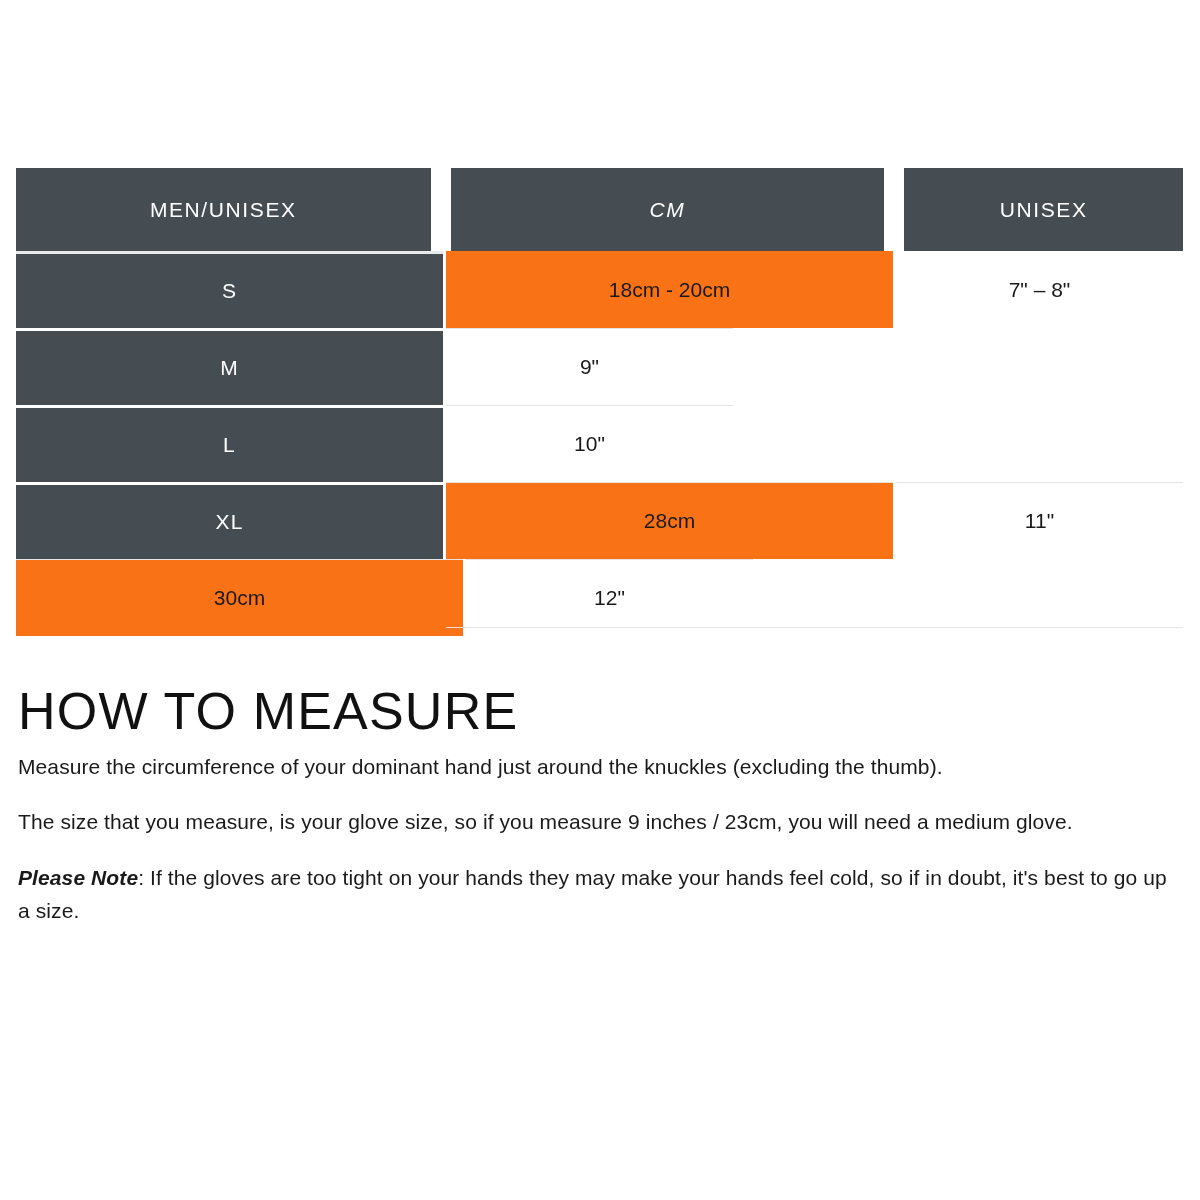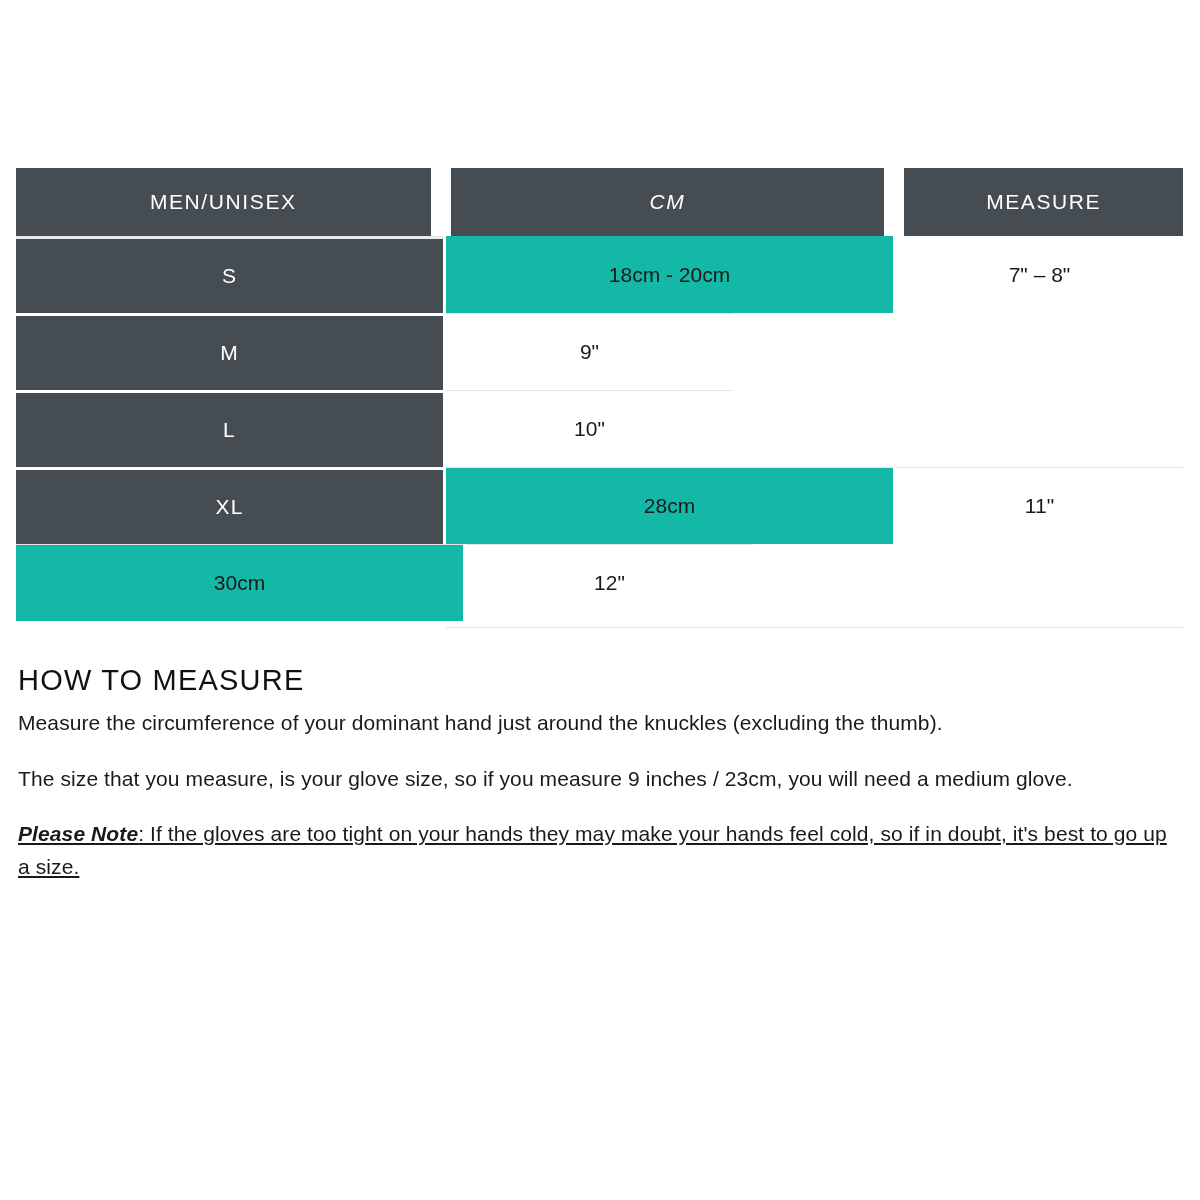--- a/index.html
+++ b/index.html
@@ -25,21 +25,21 @@
   
   .size-table {
     position: absolute;
     left: 16px;
     top: 168px;
     width: 1167px;
   }
 
   .table-head {
     display: flex;
-    height: 68px;
+    height: 83px;
     gap: 20px;
     border-radius: 16px;
   }
   .th {
     background: #454d53;
     color: #ffffff;
     display: flex;
     align-items: center;
     justify-content: center;
     font-size: 21px;
@@ -72,21 +72,21 @@
     width: 427px;
     background: #454d53;
     color: #ffffff;
     letter-spacing: 1.2px;
     border-top: 3px solid #ffffff;
   }
   .tr:first-child .td.col-size { border-top: 3px solid #e9eaec; }
 
   .td.col-cm {
     width: 447px;
-    background: #14b8a6;
+    background: #f97316;
     color: #1a1a1a;
     border-top: 1px solid #e4e4e6;
   }
   .td.col-in {
     width: 287px;
     background: #ffffff;
     color: #1a1a1a;
     border-top: 1px solid #e4e4e6;
   }
   .tr:first-child .td.col-cm,
@@ -103,57 +103,57 @@
 
   
   .measure {
     position: absolute;
     left: 18px;
     top: 664px;
     width: 1150px;
   }
 
   .measure-title {
-    font-size: 29px;
+    font-size: 52px;
     font-weight: 300;
     letter-spacing: 1.2px;
     color: #111111;
-    margin: 0 0 10px 0;
+    margin: 18px 0 10px 0;
     line-height: 1.12;
   }
 
   .measure p {
     margin: 0 0 22px 0;
     font-size: 21px;
     font-weight: 400;
     line-height: 1.58;
     color: #1a1a1a;
     letter-spacing: 0.1px;
   }
-  .measure p:last-child { margin-bottom: 0; text-decoration: underline; }
+  .measure p:last-child { margin-bottom: 0; }
 
   .measure p.para-2 { margin-top: 4px; }
   .measure p.para-3 { margin-top: 6px; }
 
   .note-lead {
     font-weight: 700;
     font-style: italic;
   }
 </style>
 </head>
 <body>
 
 <div class="page">
 
   <div class="size-table">
 
     <div class="table-head">
       <div class="th col-size">MEN/UNISEX</div>
       <div class="th col-cm">CM</div>
-      <div class="th col-in">MEASURE</div>
+      <div class="th col-in">UNISEX</div>
     </div>
 
     <div class="table-body">
 
       <div class="tr">
         <div class="td col-size">S</div>
         <div class="td col-cm">18cm - 20cm</div>
         <div class="td col-in">7" – 8"</div>
       </div>
 

